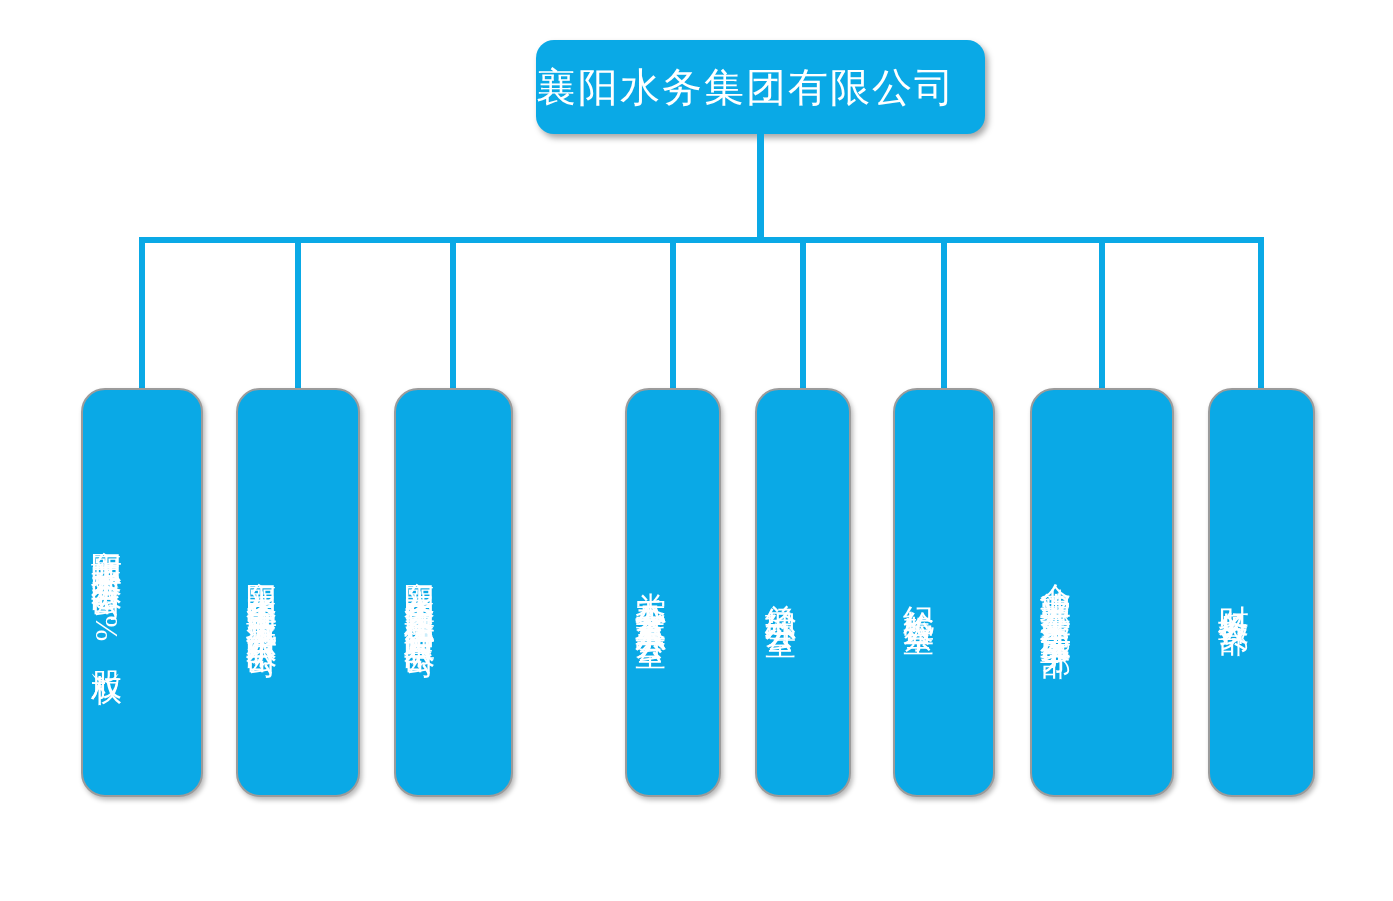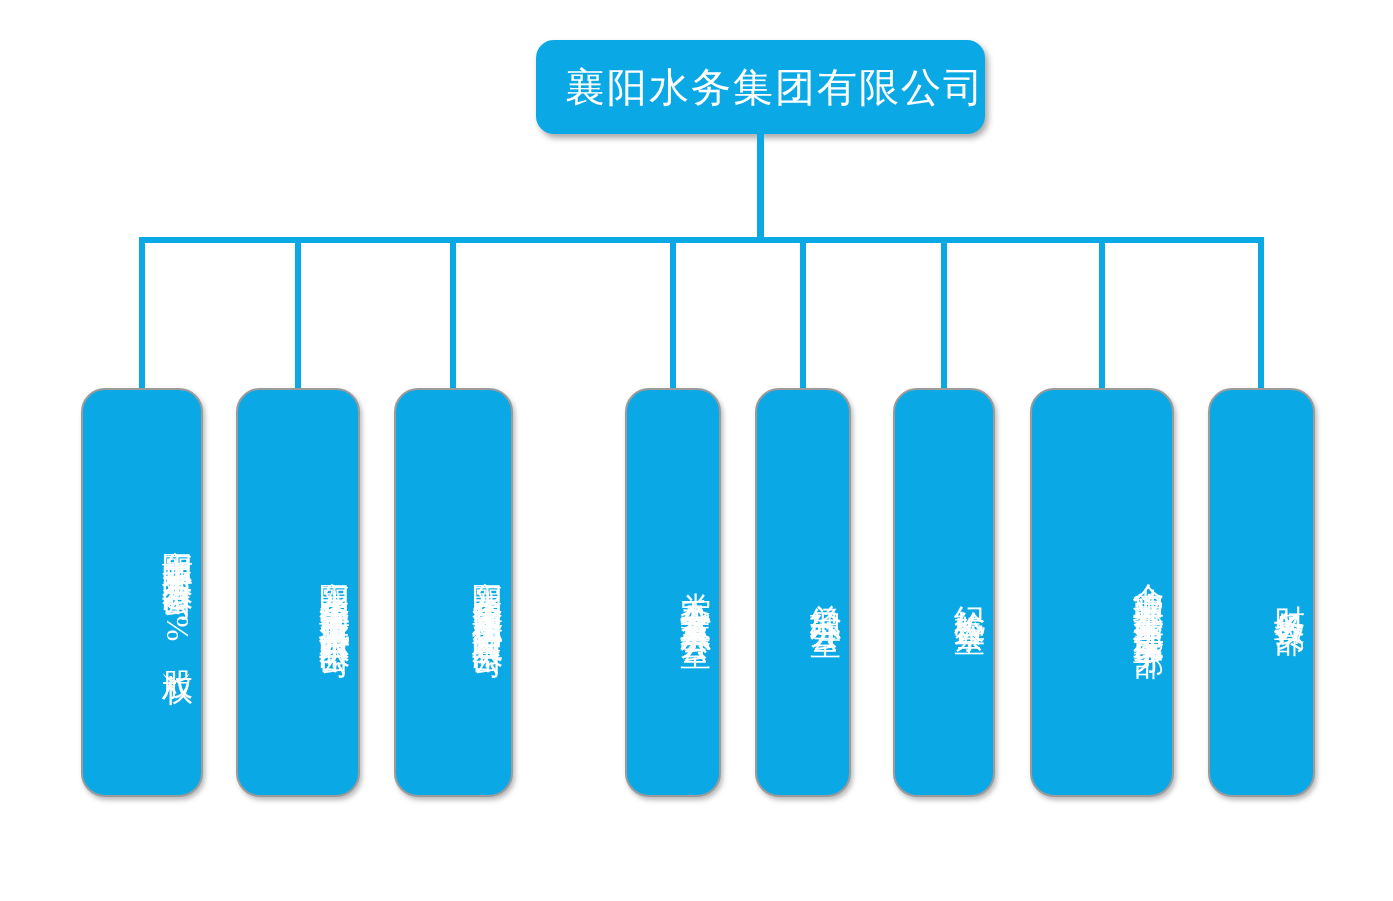--- a/index.html
+++ b/index.html
@@ -32,21 +32,21 @@
   .d7 { left: 1099px; }
   .d8 { left: 1258px; }
   
   .node {
     position: absolute;
     background: var(--accent, #0AA9E6);
     color: var(--text, #ffffff);
     box-sizing: border-box;
     display: flex;
     align-items: center;
-    justify-content: flex-end;
+    justify-content: flex-start;
   }
   .root {
     left: 536px; top: 40px;
     width: 449px; height: 94px;
     border-radius: 18px;
     font-size: 40px;
     letter-spacing: 2px;
     white-space: nowrap;
     box-shadow: 3px 4px 6px rgba(0,0,0,0.35);
   }

